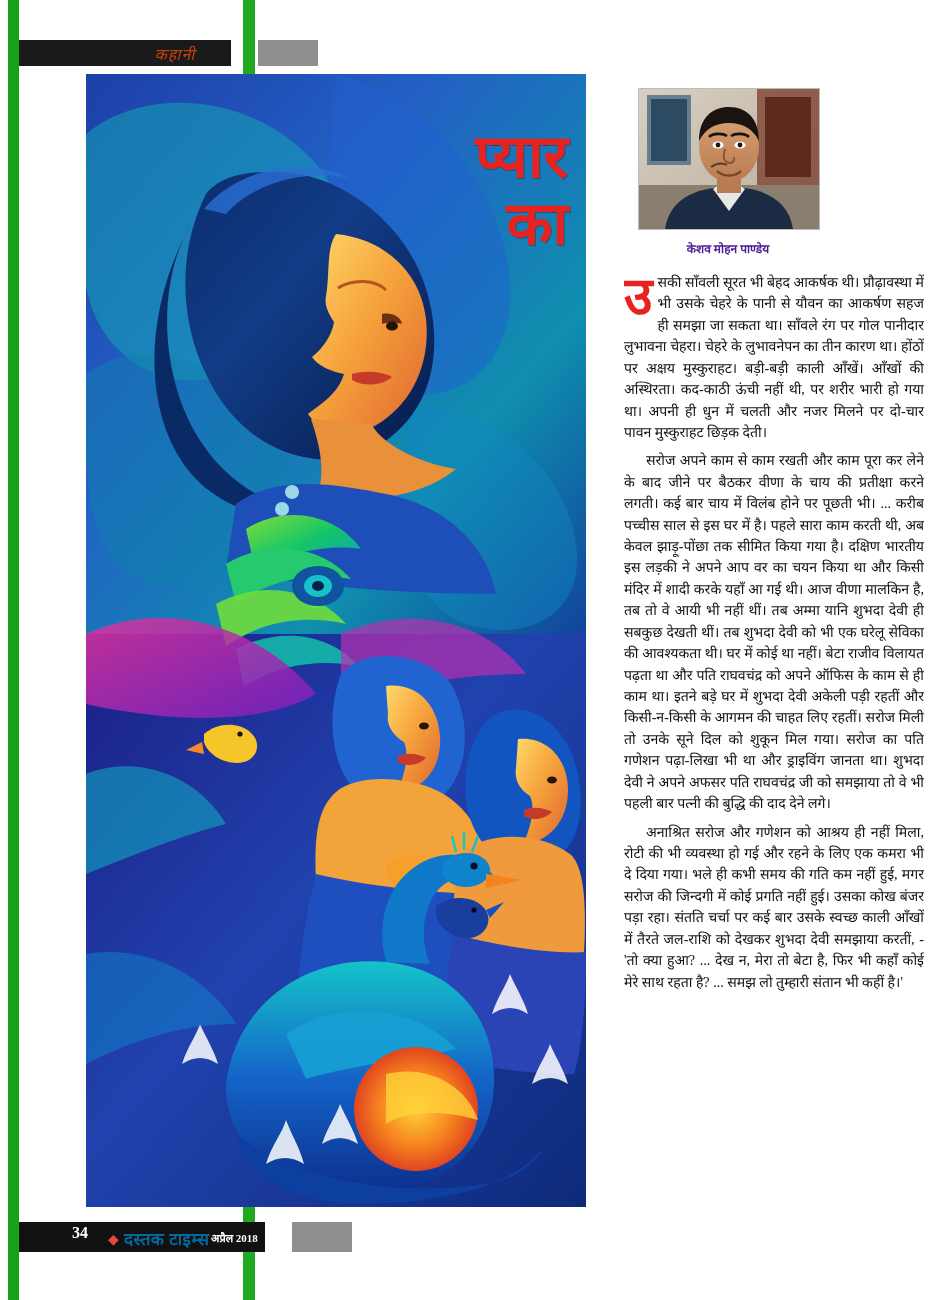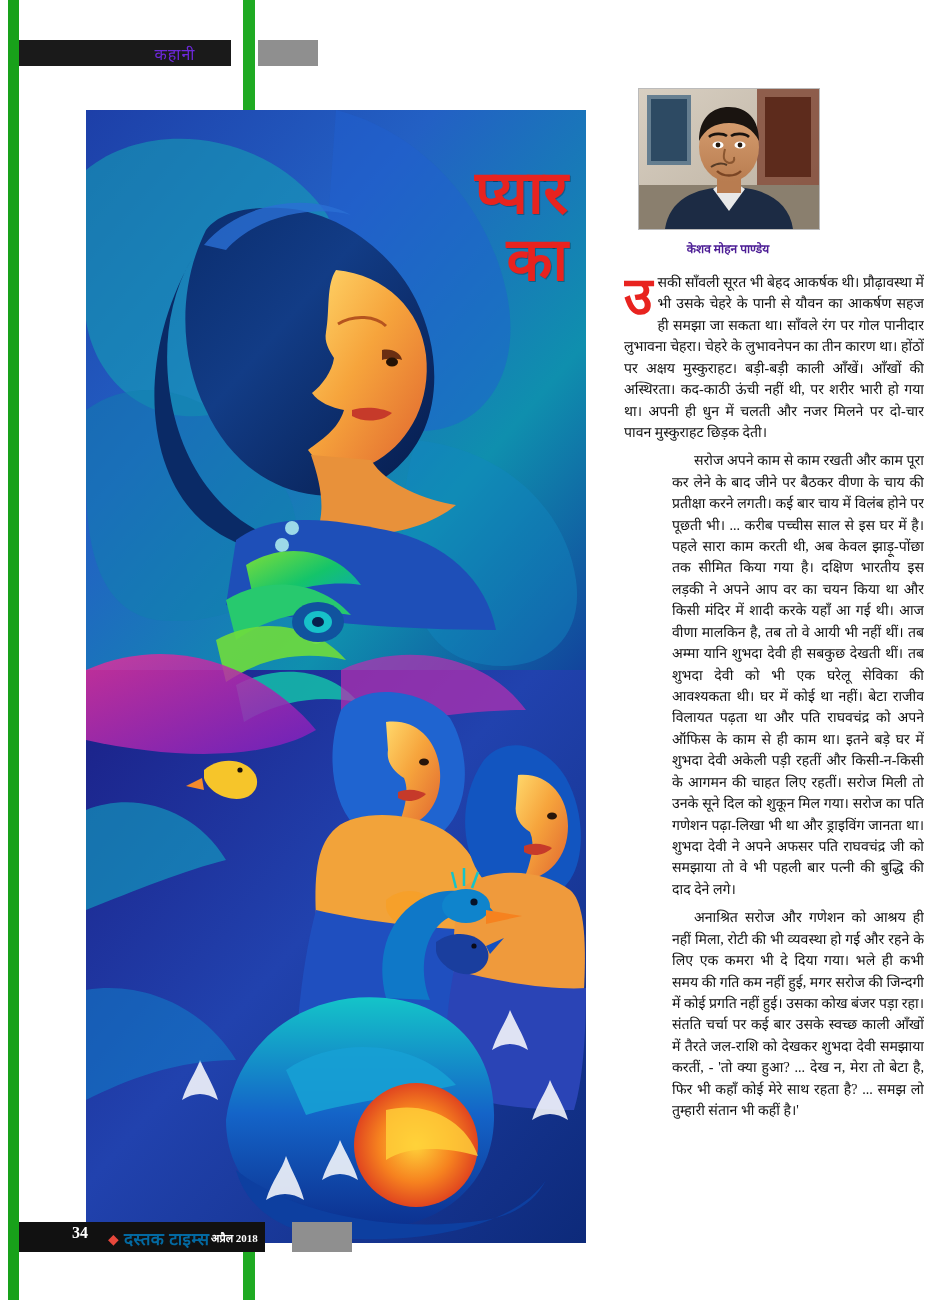--- a/index.html
+++ b/index.html
@@ -46,25 +46,26 @@
     top: 40px;
     width: 60px;
     height: 26px;
     background: #8f8f8f;
   }
   .kahani-label {
     position: absolute;
     left: 120px;
     top: 43px;
     width: 110px;
-    color: #6d28d9;
+    color: #c2410c;
     font-size: 16px;
     letter-spacing: 1px;
     text-align: center;
     font-family: "Liberation Serif", serif;
+    font-style: italic;
   }
 
   
   .footer-black-bar {
     position: absolute;
     left: 19px;
     top: 1222px;
     width: 246px;
     height: 30px;
     background: #111111;
@@ -123,21 +124,20 @@
 
   
   .artwork {
     position: absolute;
     left: 86px;
     top: 74px;
     width: 500px;
     height: 1133px;
     overflow: hidden;
     background: #fde047;
-    margin-top: 36px;
   }
   .artwork svg { display:block; }
 
   .title-block {
     position: absolute;
     right: 0px;
     top: 50px;
     width: 190px;
     text-align: right;
     padding-right: 18px;
@@ -185,21 +185,21 @@
   }
   .para {
     margin: 0 0 7px 0;
     font-size: 14.1px;
     line-height: 1.52;
     text-align: justify;
     text-justify: inter-word;
     color: #111;
     font-family: "Liberation Serif", serif;
   }
-  .para.indent { text-indent: 22px; margin-left: 48px; }
+  .para.indent { text-indent: 22px; }
   .dropcap {
     float: left;
     color: #e8231f;
     font-size: 52px;
     line-height: 0.82;
     font-weight: bold;
     margin: 4px 5px 0 0;
     font-family: "Liberation Serif", serif;
   }
 </style>

